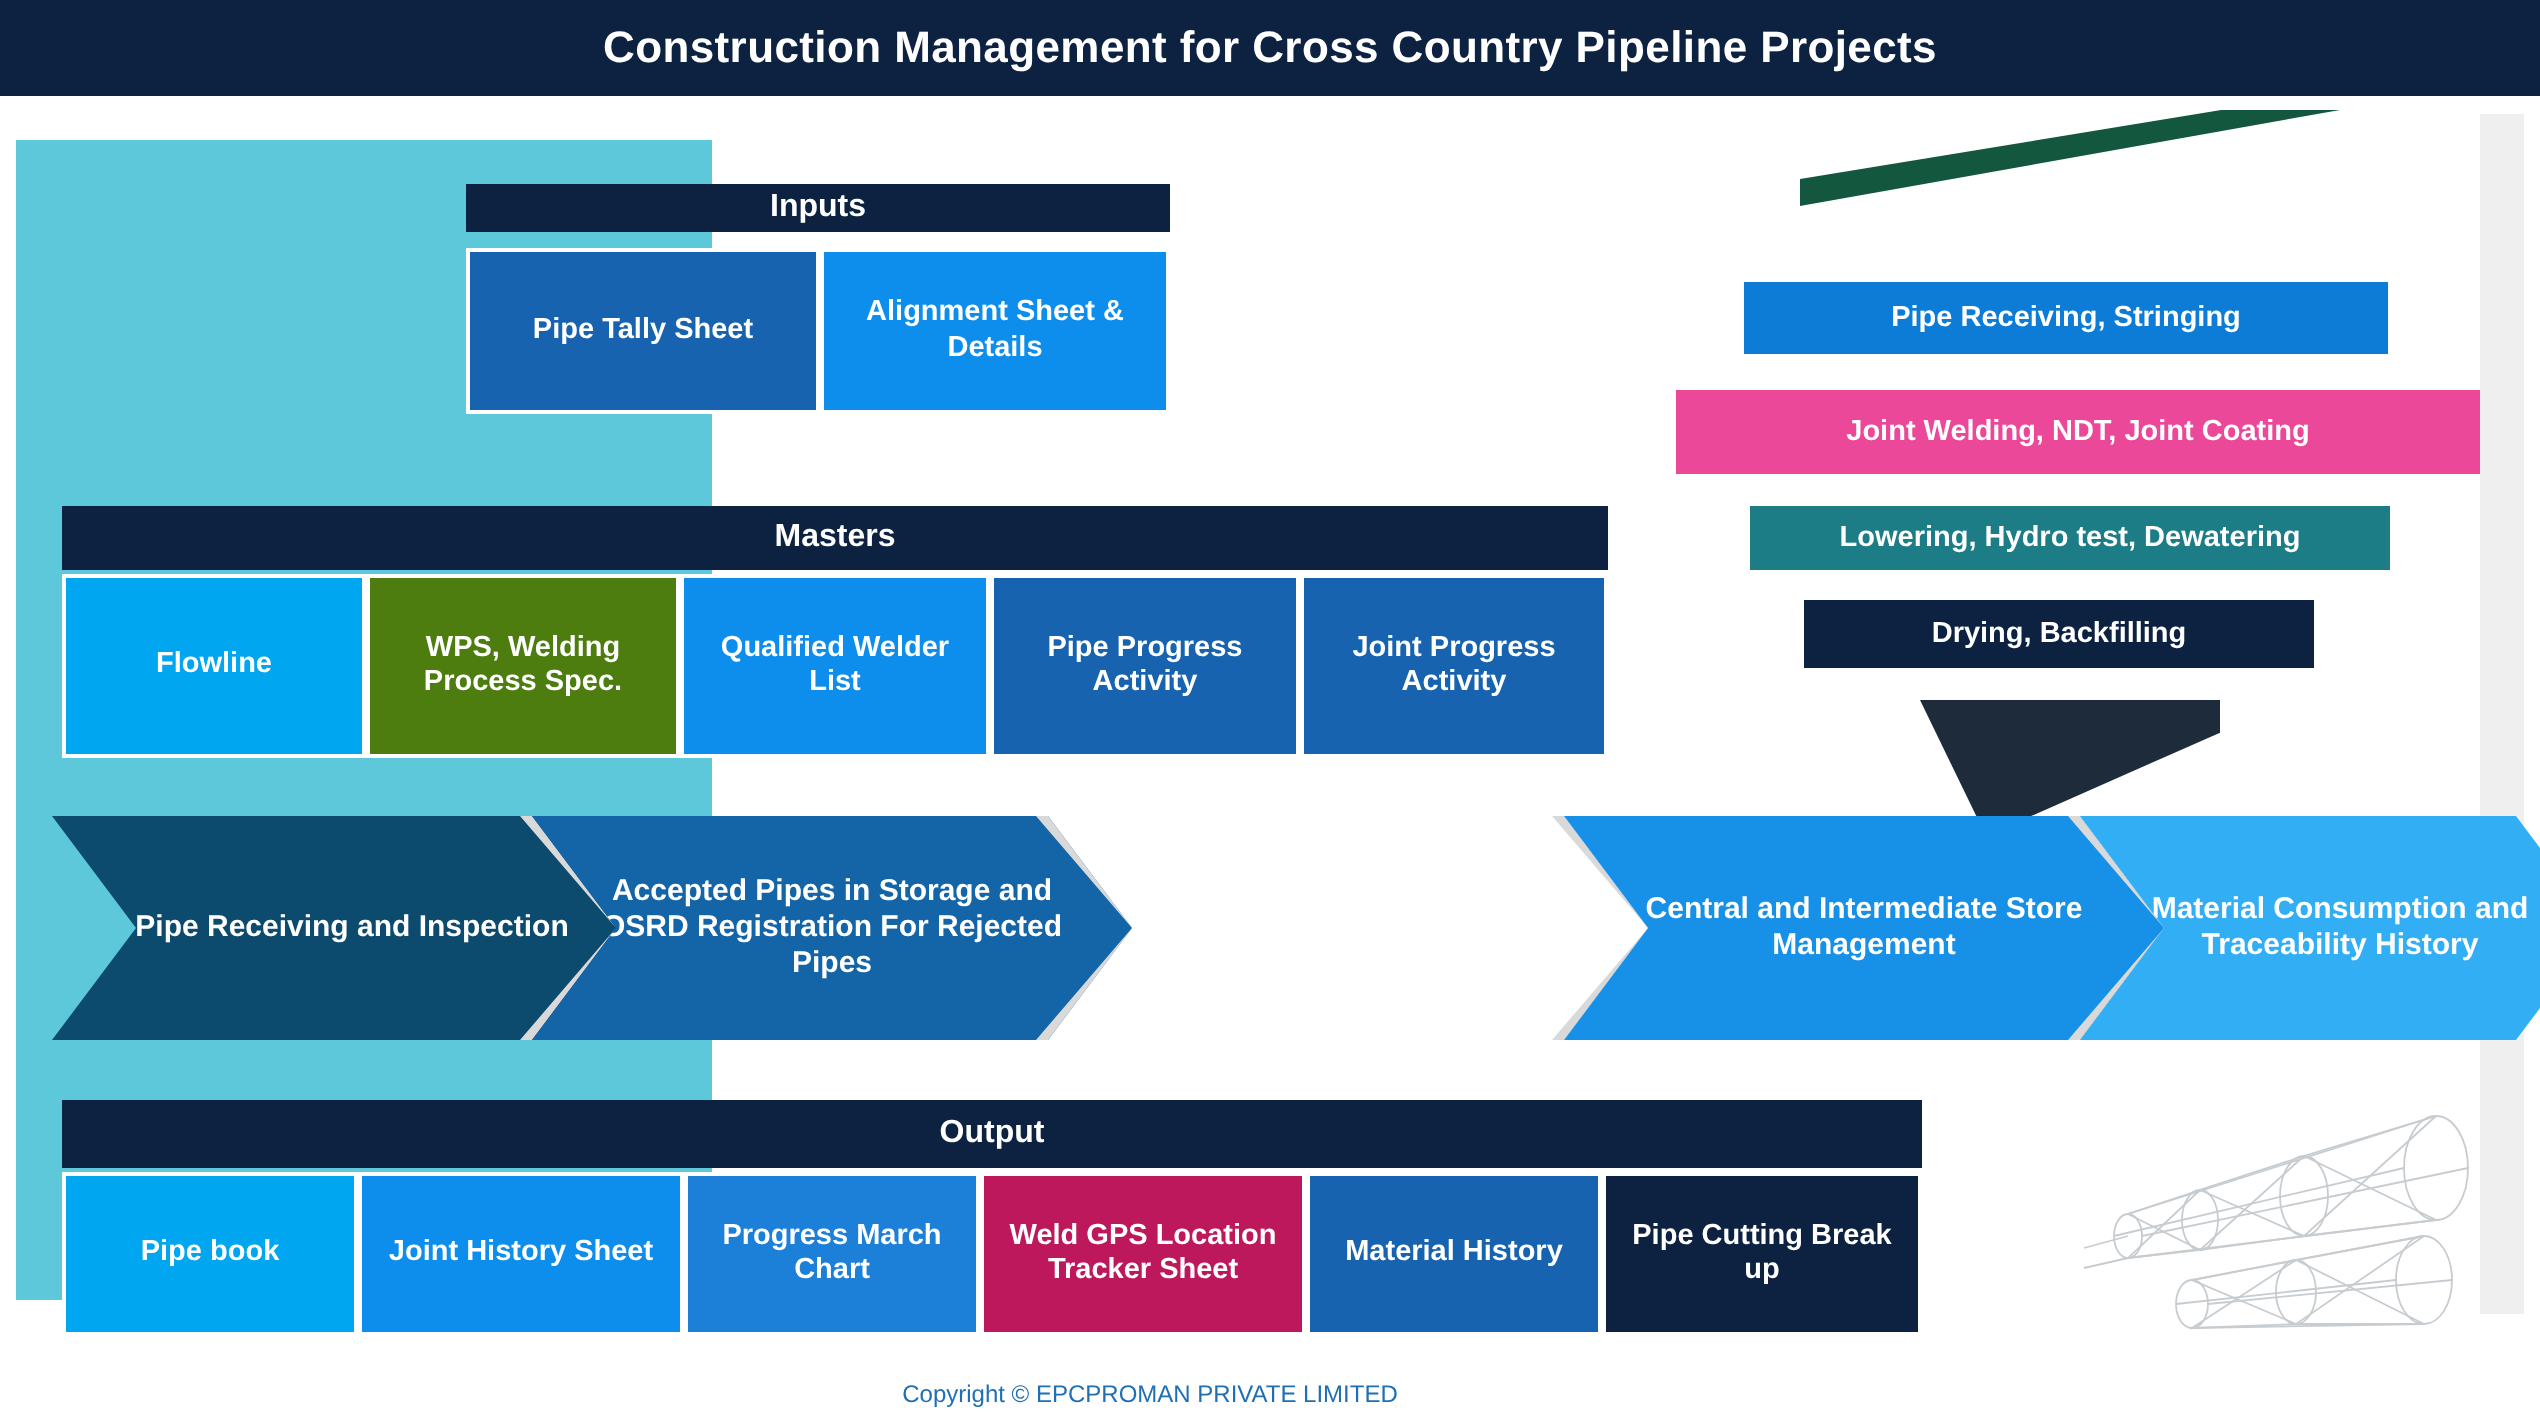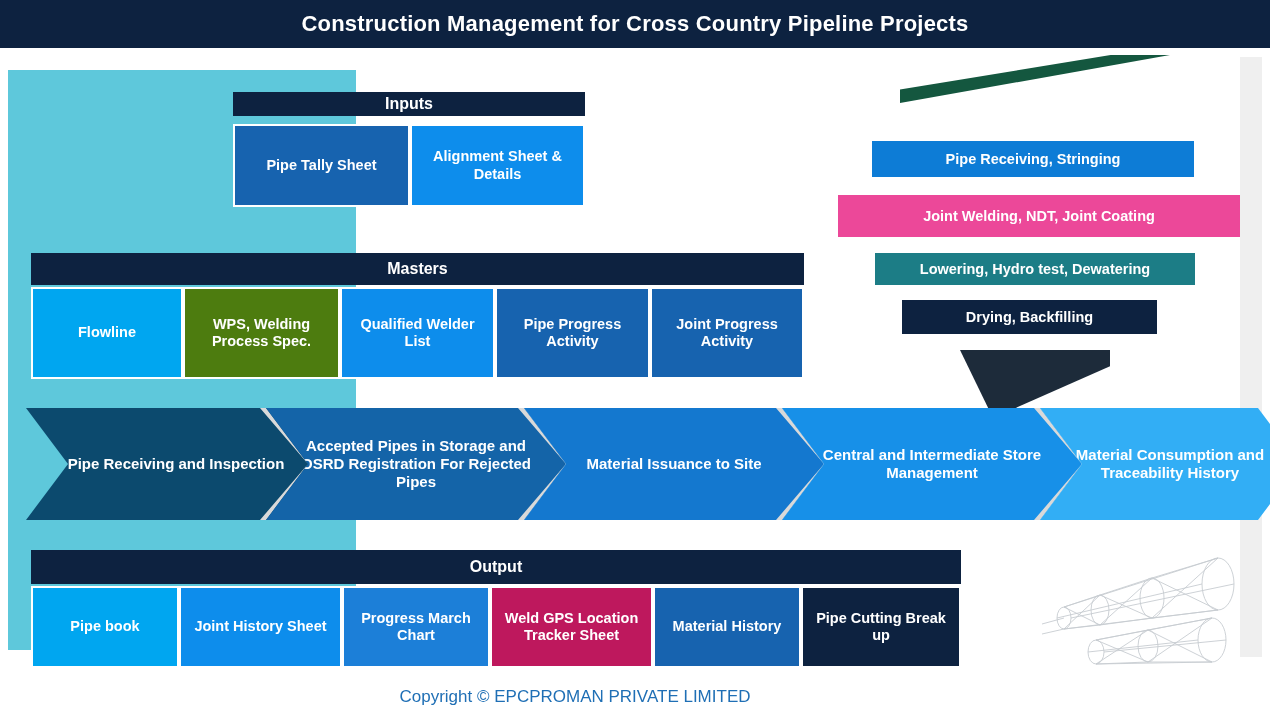--- a/index.html
+++ b/index.html
@@ -148,21 +148,21 @@
 
   
   #pipe-art { position: absolute; right: 18px; bottom: 36px; width: 280px; height: 120px; opacity: 0.55; }
 
   
   #footer {
     position: absolute;
     left: 0; top: 684px; width: 1150px; height: 26px;
     display: flex; align-items: center; justify-content: center;
     color: #1f6fb5;
-    font-size: 17px;
+    font-size: 12px;
   }
 </style>
 </head>
 <body>
 
 <div id="header">
   <div id="header-title">Construction Management for Cross Country Pipeline Projects</div>
 </div>
 
 <div id="teal-panel"></div>
@@ -186,21 +186,20 @@
   <div class="fbar" id="fb4">Lowering, Hydro test, Dewatering</div>
   <div class="fbar" id="fb5">Drying, Backfilling</div>
   <div id="f-bottom-arrow"></div>
 </div>
 
 <div id="chev-row">
   <div class="chev first" id="cv1">Pipe Receiving and Inspection</div>
   <div class="chev-sep" id="sep1"></div>
   <div class="chev" id="cv2">Accepted Pipes in Storage and OSRD Registration For Rejected Pipes</div>
   <div class="chev-sep" id="sep2"></div>
-  <div class="chev" id="cv3">Material Issuance to Site</div>
   <div class="chev-sep" id="sep3"></div>
   <div class="chev" id="cv4">Central and Intermediate Store Management</div>
   <div class="chev-sep" id="sep4"></div>
   <div class="chev" id="cv5">Material Consumption and Traceability History</div>
 </div>
 
 <div class="bandhdr" id="output-header">Output</div>
 <div class="cell o-cell" id="o1">Pipe book</div>
 <div class="cell o-cell" id="o2">Joint History Sheet</div>
 <div class="cell o-cell" id="o3">Progress March Chart</div>

